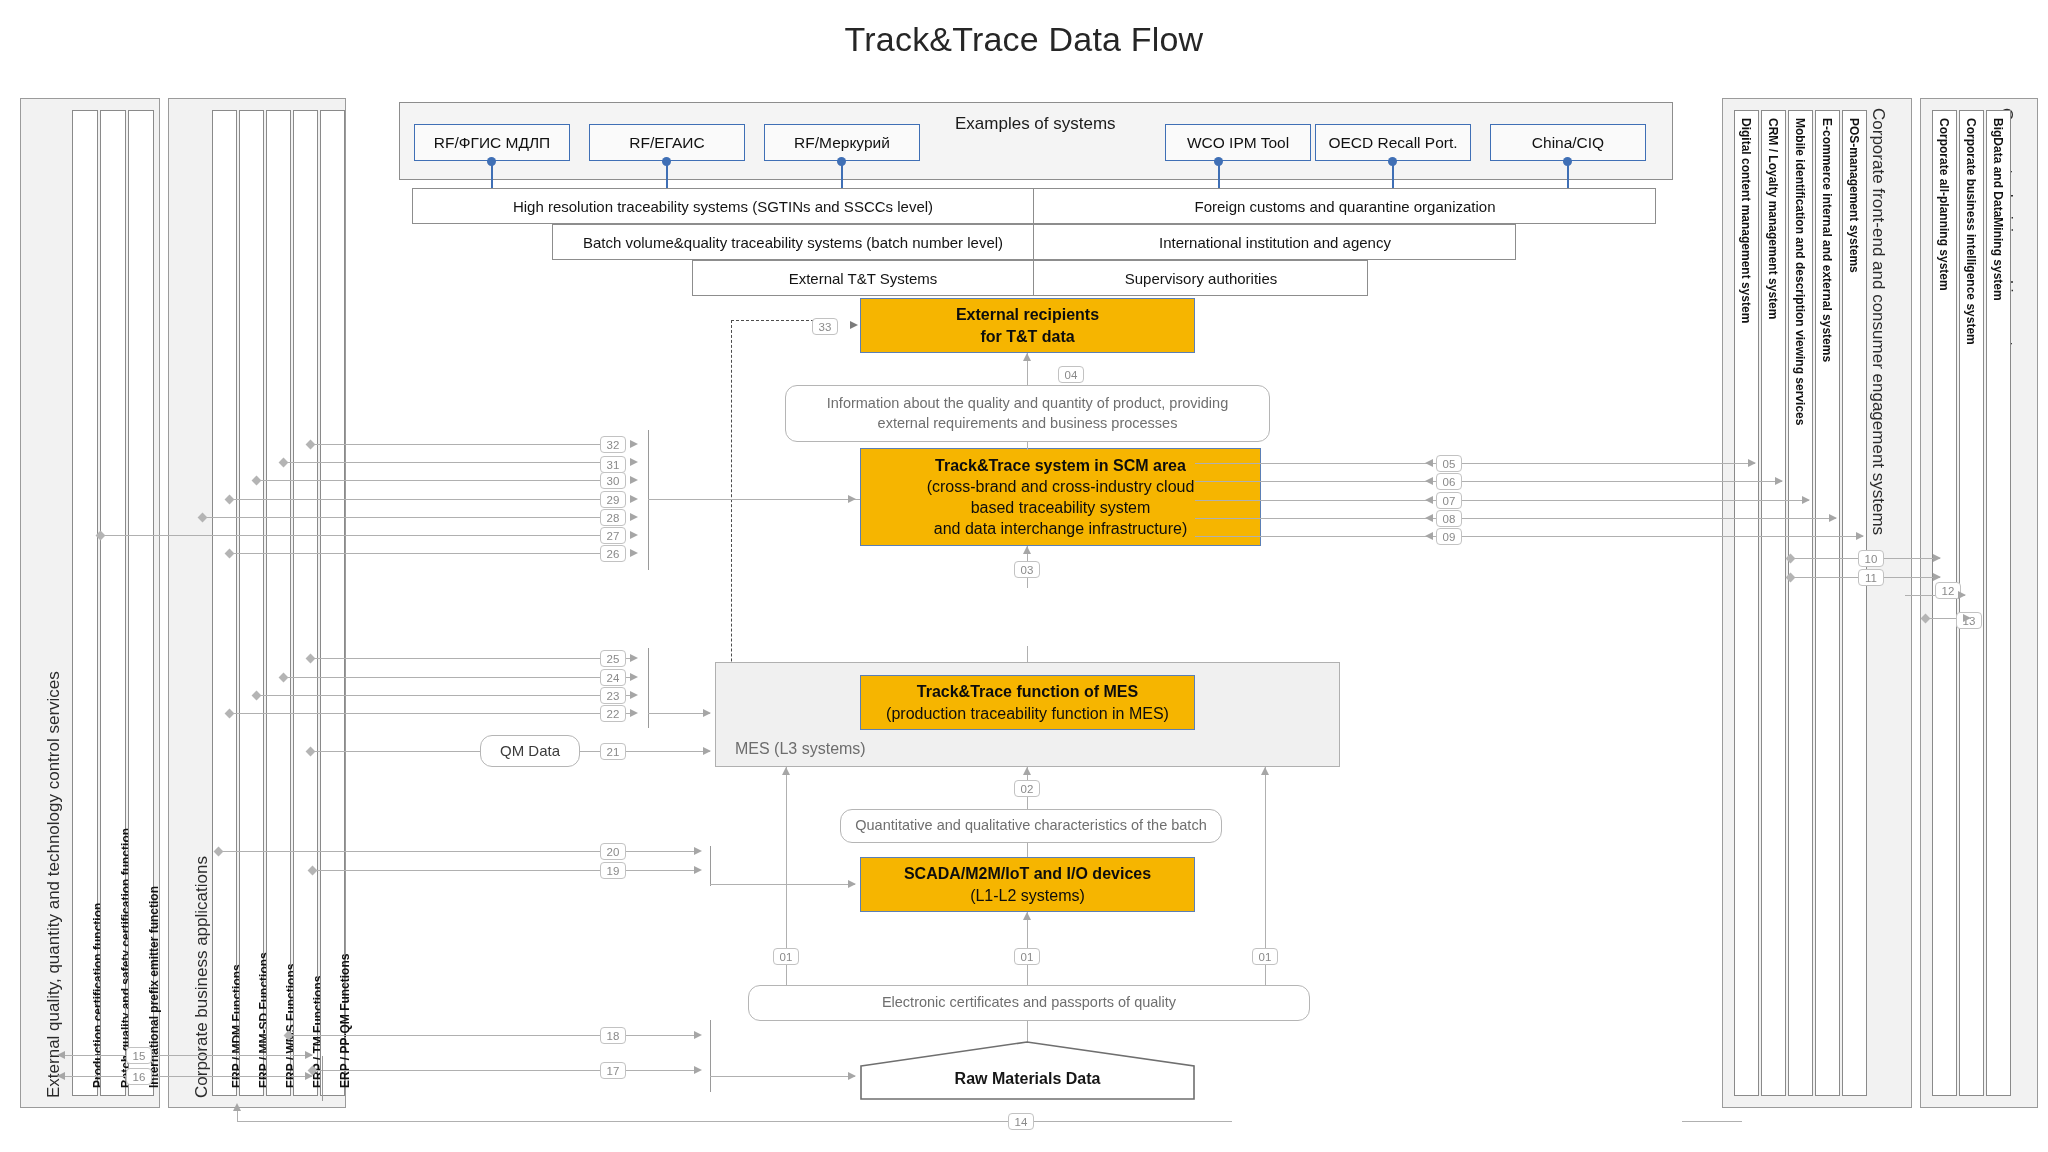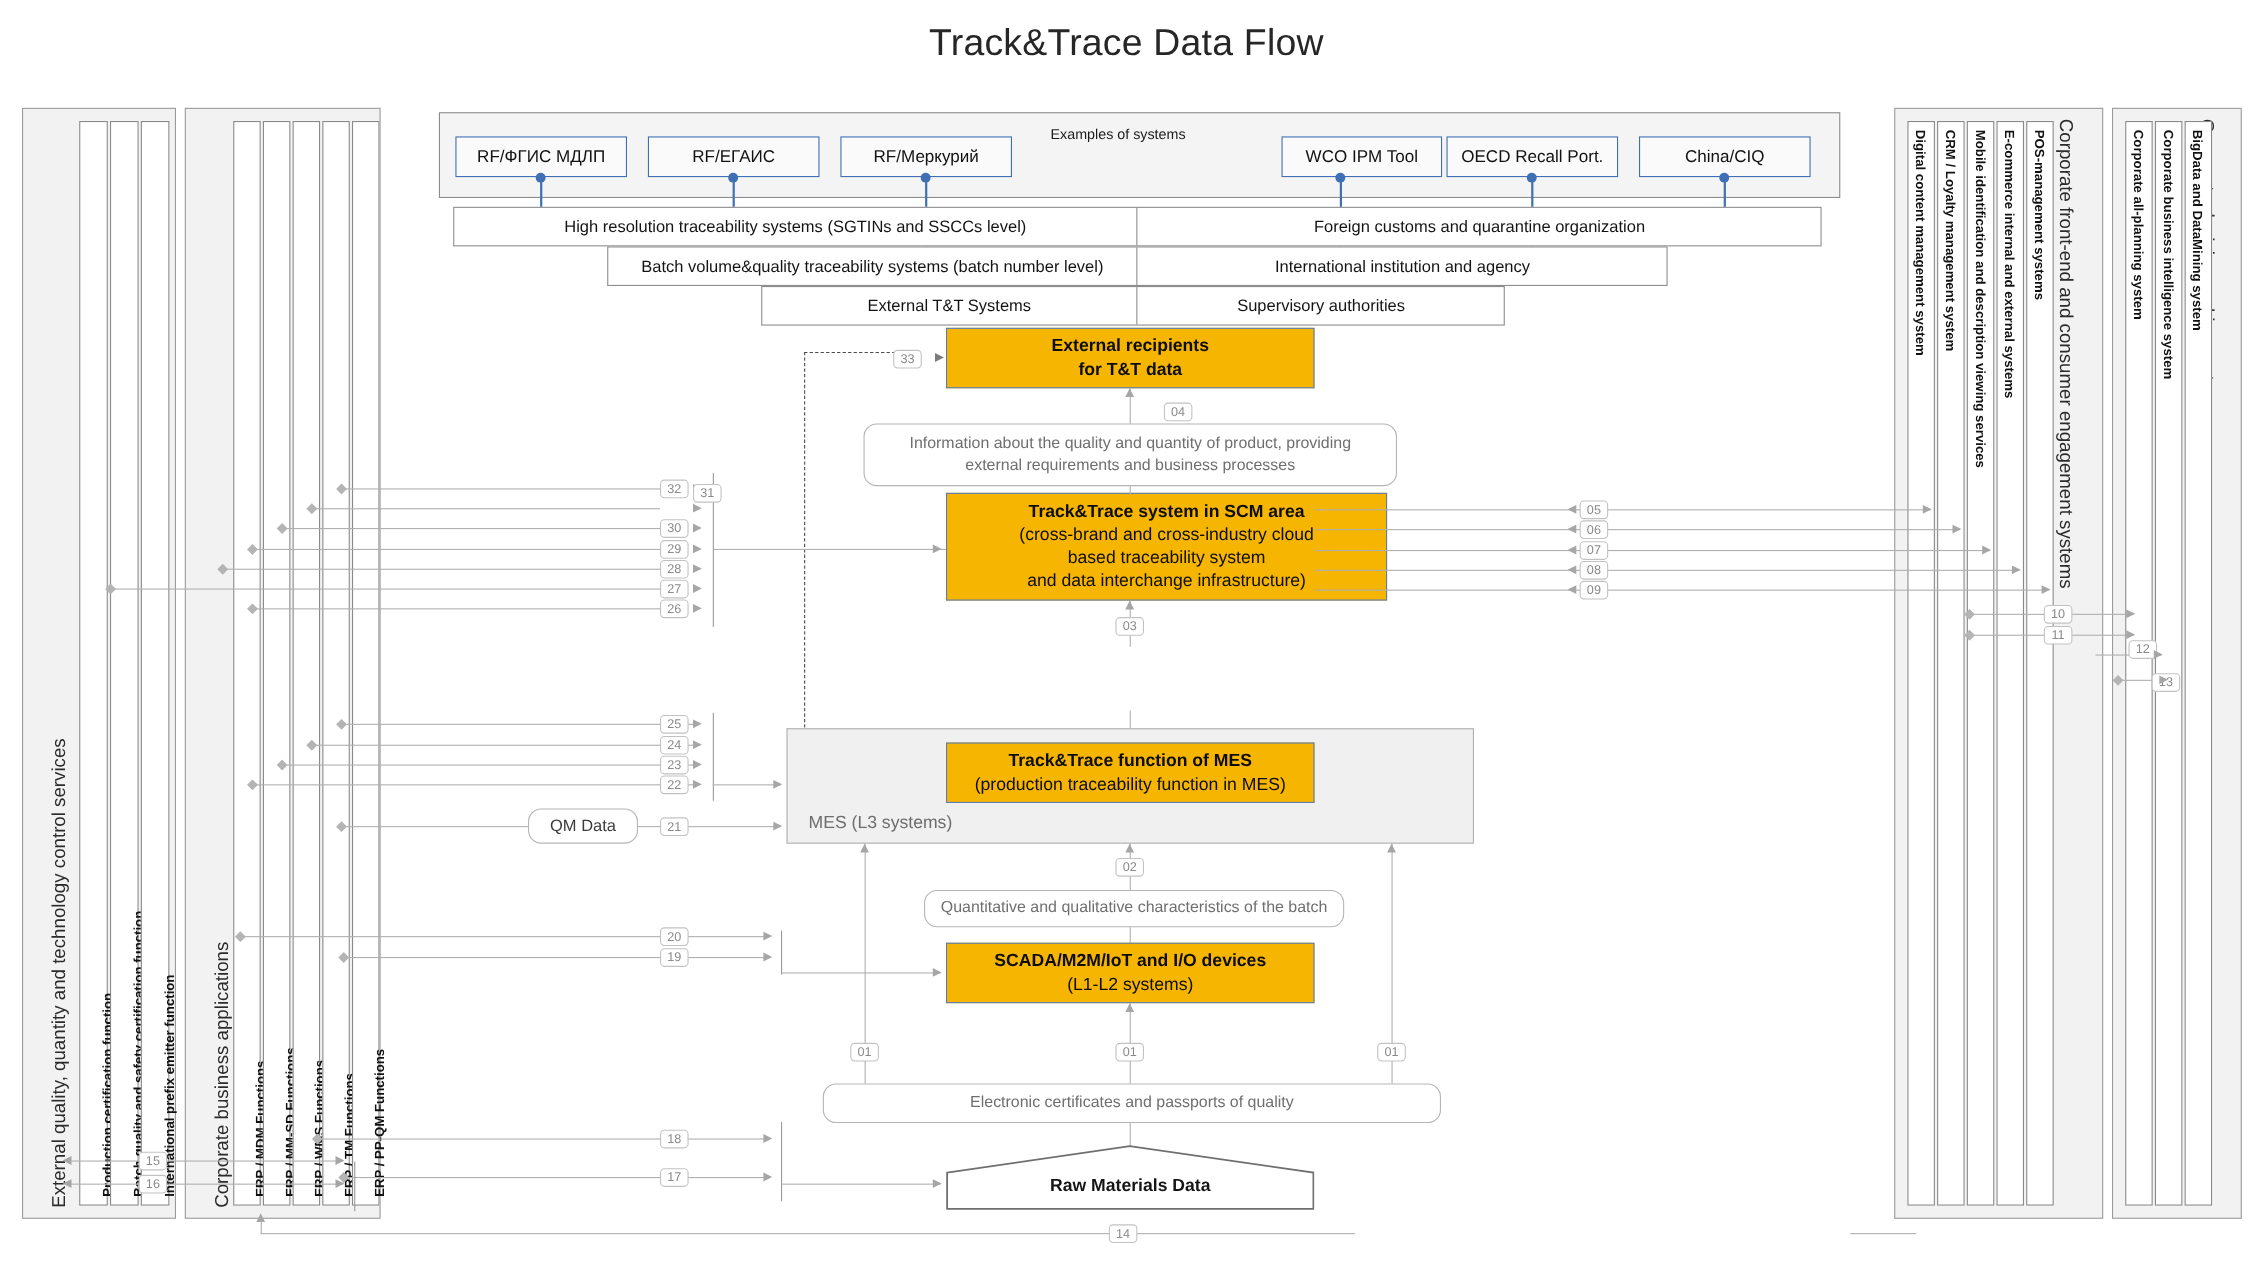--- a/index.html
+++ b/index.html
@@ -13,21 +13,21 @@
 
   
   .panel{position:absolute;background:#f2f2f2;border:1.5px solid #9b9b9b;box-sizing:border-box;}
   .vcol{position:absolute;background:#ffffff;border:1px solid #8a8a8a;box-sizing:border-box;}
   .vlabel{position:absolute;white-space:nowrap;transform-origin:0 0;
           font-size:12px;font-weight:bold;color:#111;}
   .vlabel.big{font-size:17px;font-weight:400;color:#2b2b2b;}
 
   
   .examples{position:absolute;background:#f4f4f4;border:1.6px solid #8d8d8d;box-sizing:border-box;}
-  .ex-label{position:absolute;font-size:13px;color:#1b1b1b;white-space:nowrap;}
+  .ex-label{position:absolute;font-size:17px;color:#1b1b1b;white-space:nowrap;}
   .sysbtn{position:absolute;background:#fafafa;border:1.6px solid #3f6fb5;box-sizing:border-box;
           display:flex;align-items:center;justify-content:center;
           font-size:15.5px;color:#111;}
   .dot{position:absolute;width:9px;height:9px;border-radius:50%;background:#3f6fb5;}
   .bluestem{position:absolute;width:2px;background:#3f6fb5;}
 
   
   .band{position:absolute;background:#ffffff;border:1.4px solid #8d8d8d;box-sizing:border-box;}
   .band .cell{position:absolute;top:0;bottom:0;display:flex;align-items:center;justify-content:center;
               font-size:15px;color:#141414;text-align:center;}
@@ -257,21 +257,21 @@
     <div class="txt">Raw Materials Data</div>
   </div>
 
   <div class="vl dk" style="left:648px;top:430px;height:140px;"></div>
   <div class="hl" style="left:310px;top:444px;width:290px;"></div>
   <div class="numtag" style="left:600px;top:436px;">32</div>
   <div class="arrR" style="left:630px;top:440px;"></div>
   <div class="diam" style="left:307px;top:441px;"></div>
 
   <div class="hl" style="left:283px;top:462px;width:317px;"></div>
-  <div class="numtag" style="left:600px;top:440px;margin-left:30px;">31</div>
+  <div class="numtag" style="left:600px;top:456px;">31</div>
   <div class="arrR" style="left:630px;top:458px;"></div>
   <div class="diam" style="left:280px;top:459px;"></div>
 
   <div class="hl" style="left:256px;top:480px;width:344px;"></div>
   <div class="numtag" style="left:600px;top:472px;">30</div>
   <div class="arrR" style="left:630px;top:476px;"></div>
   <div class="diam" style="left:253px;top:477px;"></div>
 
   <div class="hl" style="left:229px;top:499px;width:371px;"></div>
   <div class="hl" style="left:648px;top:499px;width:212px;"></div>

